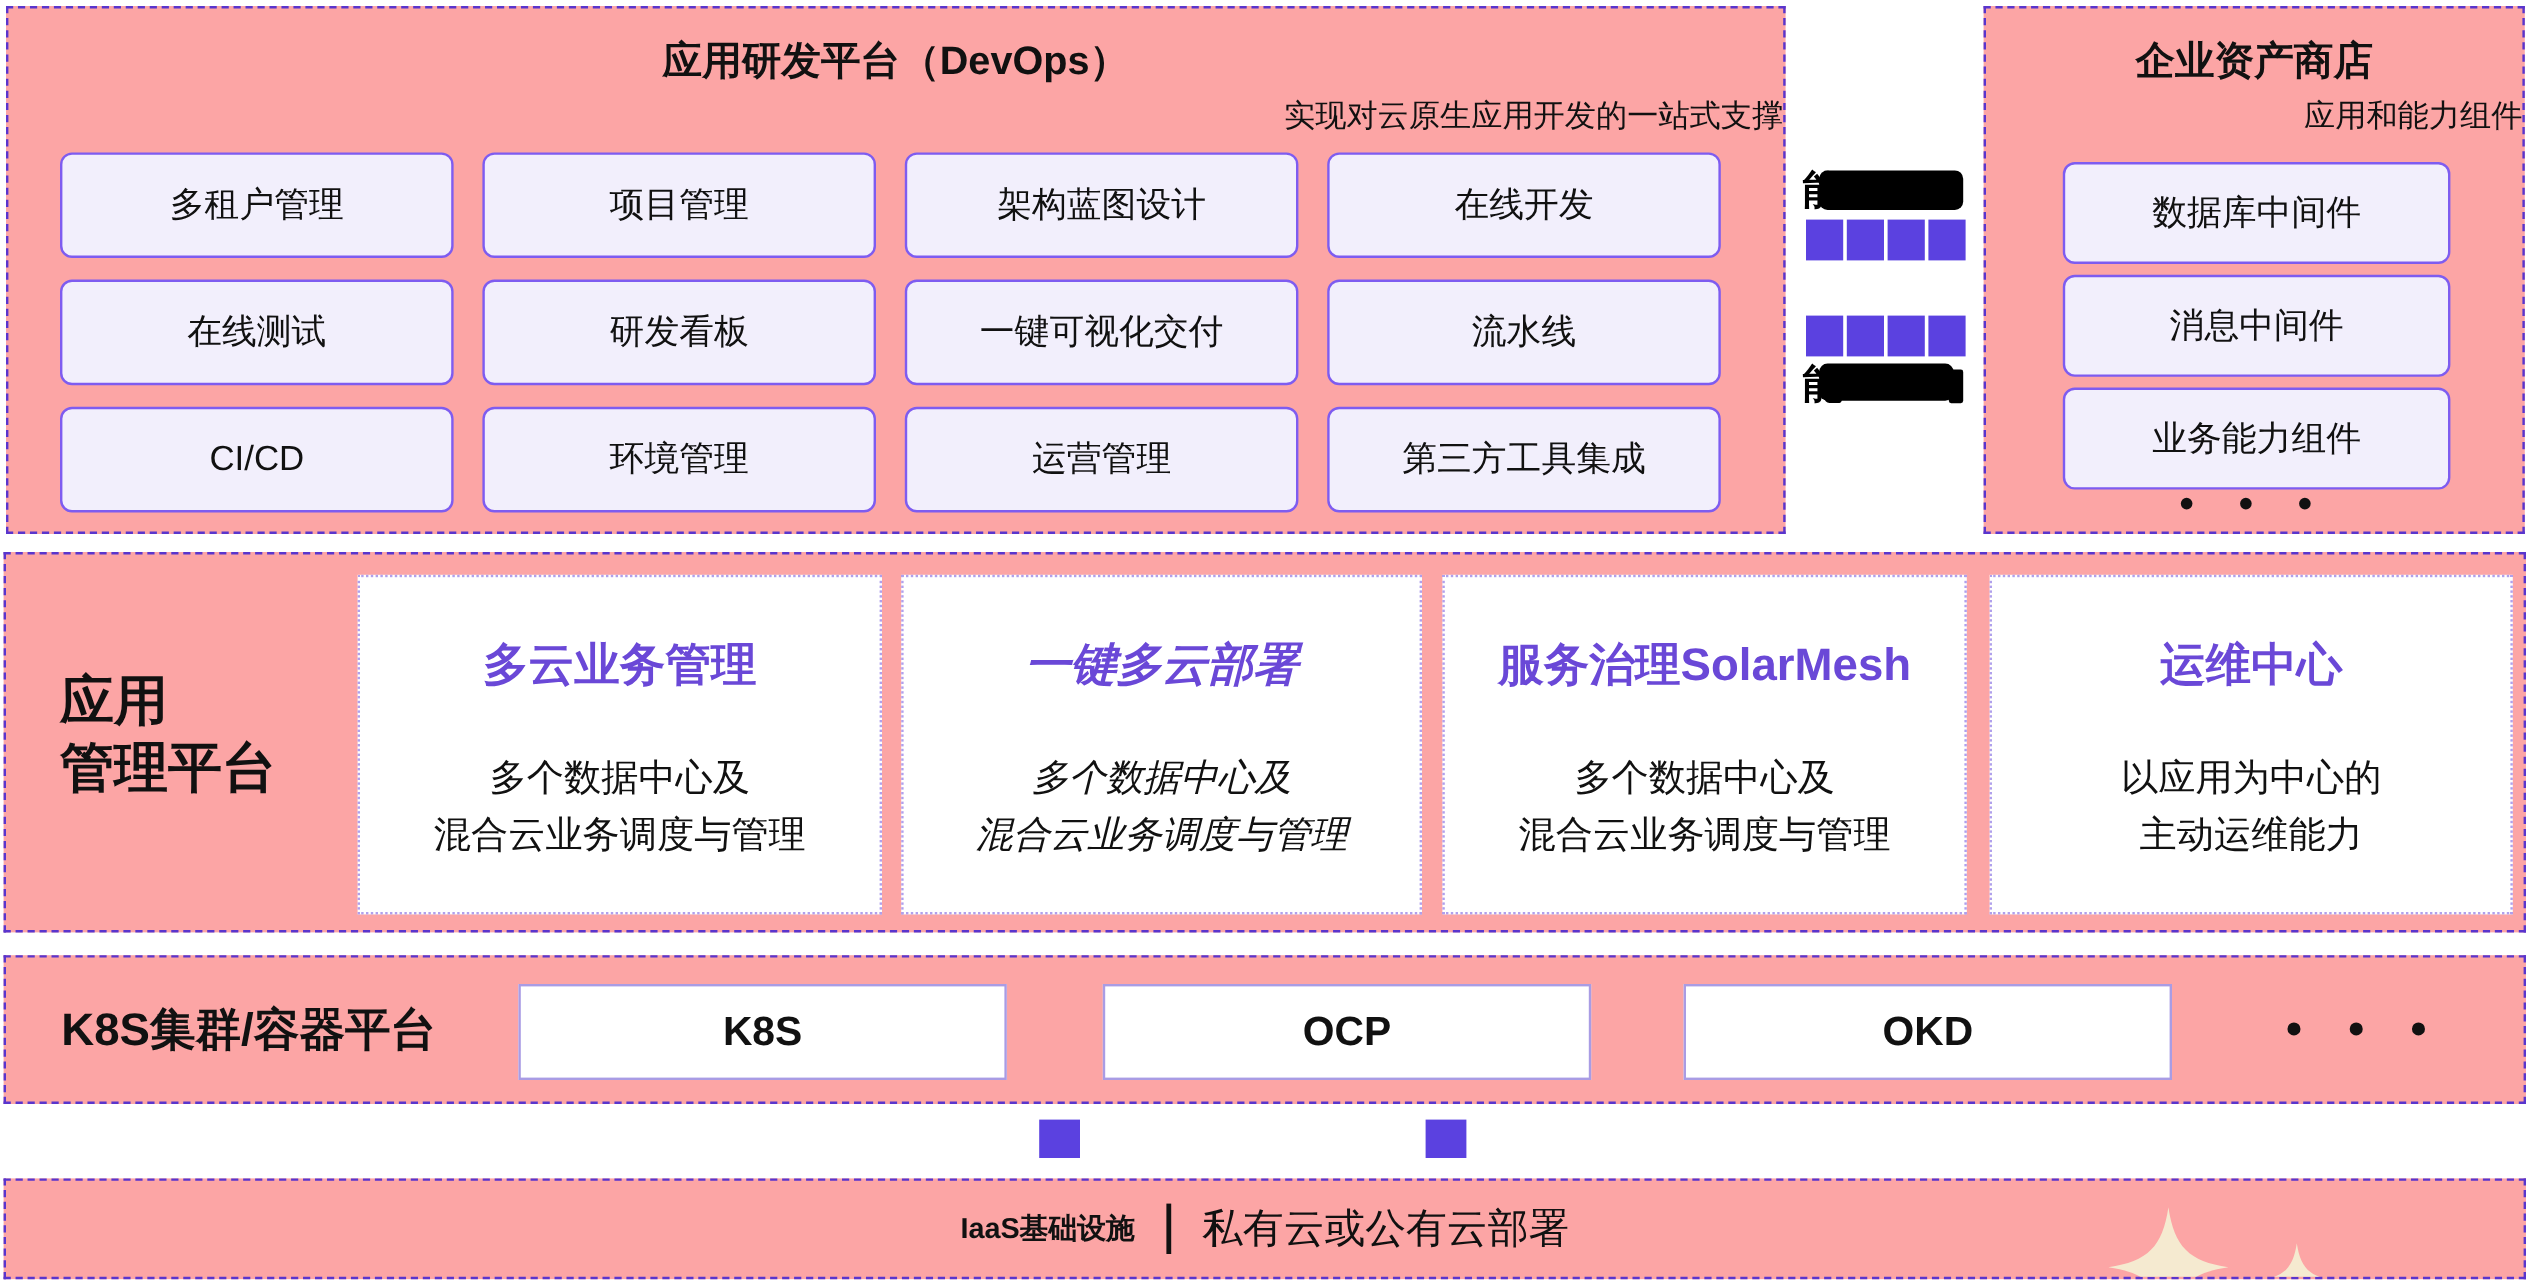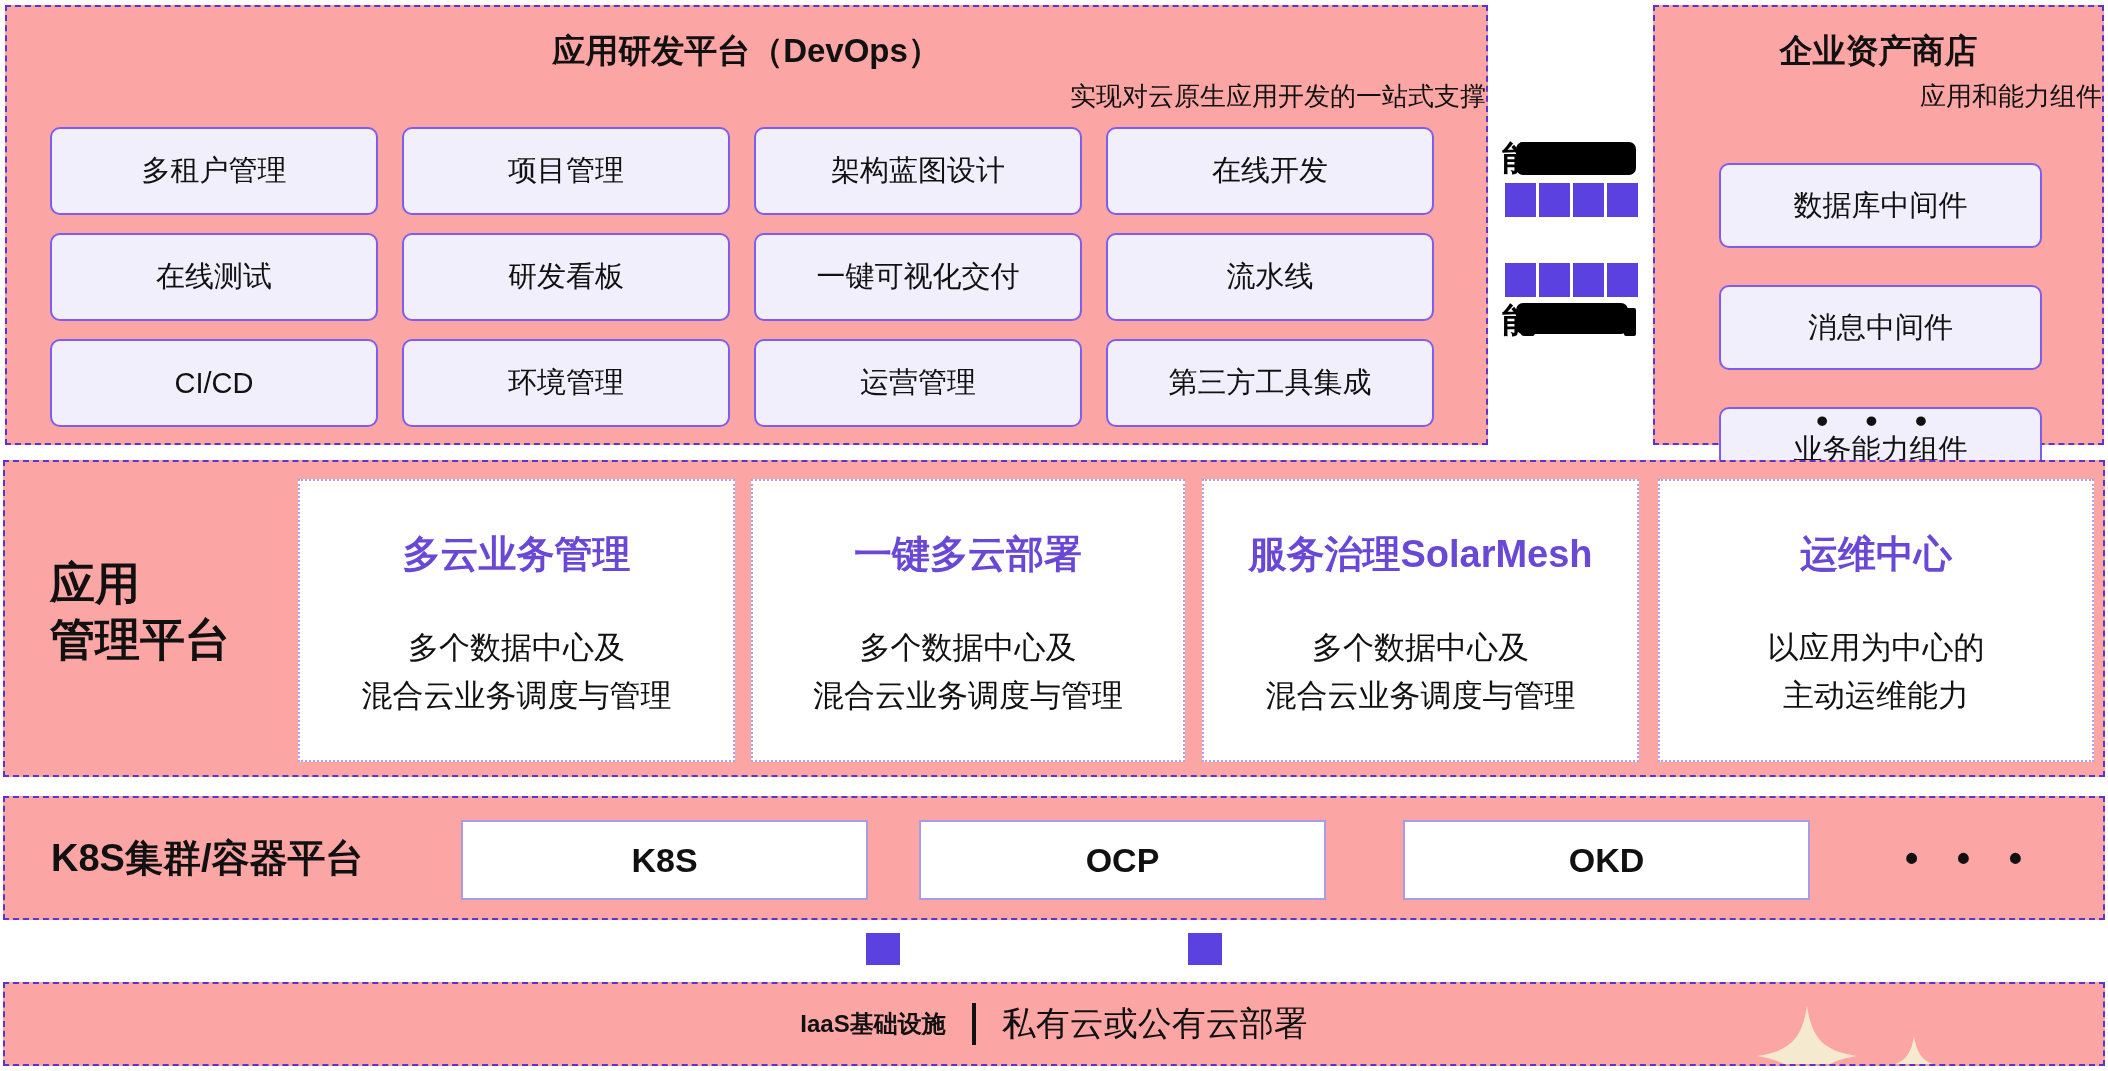--- a/index.html
+++ b/index.html
@@ -26,21 +26,21 @@
     font-size:29px;box-sizing:border-box;
   }
   
   .bridge-glyph{position:absolute;font-size:34px;font-weight:700;color:#000;}
   .redaction-bar{position:absolute;background:#000;border-radius:7px;}
   .square-row{position:absolute;display:flex;gap:3px;}
   .flow-square{width:31px;height:34px;background:#5b41e0;}
   
   .asset-panel{left:1653px;top:5px;width:451px;height:440px;}
   .asset-buttons{position:absolute;left:64px;top:128px;width:323px;display:flex;flex-direction:column;gap:9px;}
-  .asset-buttons .pill-btn{height:85px;width:323px;margin-top:28px;}
+  .asset-buttons .pill-btn{height:85px;width:323px;}
   .dots{position:absolute;left:0;width:100%;text-align:center;font-size:34px;font-weight:700;letter-spacing:14px;}
   
   .mgmt-band{left:3px;top:460px;width:2102px;height:317px;}
   .mgmt-label{position:absolute;left:45px;top:94px;font-size:45px;font-weight:700;line-height:1.25;}
   .mgmt-card{
     position:absolute;top:17px;height:283px;background:#ffffff;
     border:2px dotted #b0a0ec;box-sizing:border-box;
     display:flex;flex-direction:column;align-items:center;text-align:center;
   }
   .card-title{margin-top:48px;font-size:38px;font-weight:700;color:#6a48d7;}
@@ -121,21 +121,21 @@
     <div>应用</div>
     <div>管理平台</div>
   </div>
   <div class="mgmt-card" style="left:293px;width:437px;">
     <div class="card-title">多云业务管理</div>
     <div class="card-body">
       <div>多个数据中心及</div>
       <div>混合云业务调度与管理</div>
     </div>
   </div>
-  <div class="mgmt-card" style="left:746px;width:434px;">
+  <div class="mgmt-card" style="left:746px;width:434px;font-style:italic;">
     <div class="card-title">一键多云部署</div>
     <div class="card-body">
       <div>多个数据中心及</div>
       <div>混合云业务调度与管理</div>
     </div>
   </div>
   <div class="mgmt-card" style="left:1197px;width:437px;">
     <div class="card-title">服务治理SolarMesh</div>
     <div class="card-body">
       <div>多个数据中心及</div>
@@ -146,21 +146,21 @@
     <div class="card-title">运维中心</div>
     <div class="card-body">
       <div>以应用为中心的</div>
       <div>主动运维能力</div>
     </div>
   </div>
 </div>
 
 <div class="band k8s-band">
   <div class="k8s-label">K8S集群/容器平台</div>
-  <div class="k8s-box" style="left:427px;margin-left:29px;">K8S</div>
+  <div class="k8s-box" style="left:427px;">K8S</div>
   <div class="k8s-box" style="left:914px;">OCP</div>
   <div class="k8s-box" style="left:1398px;">OKD</div>
   <div class="k8s-dots">• • •</div>
 </div>
 
 <div class="connector-square" style="left:866px;top:933px;"></div>
 <div class="connector-square" style="left:1188px;top:933px;"></div>
 
 <div class="band iaas-band">
   <svg class="sparkle" style="left:1752px;top:22px;" width="100" height="100" viewBox="0 0 100 100">

